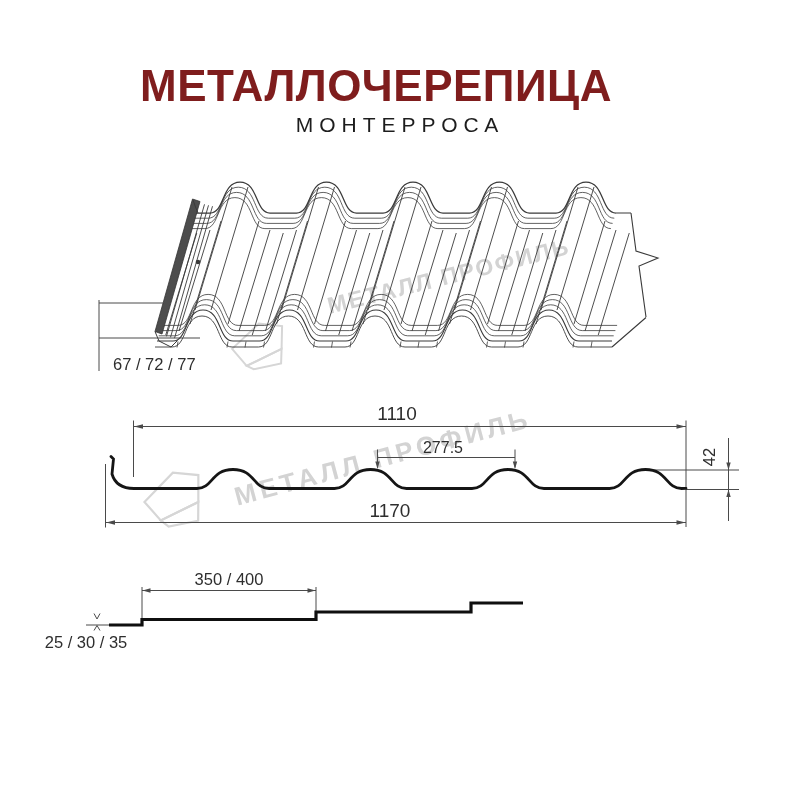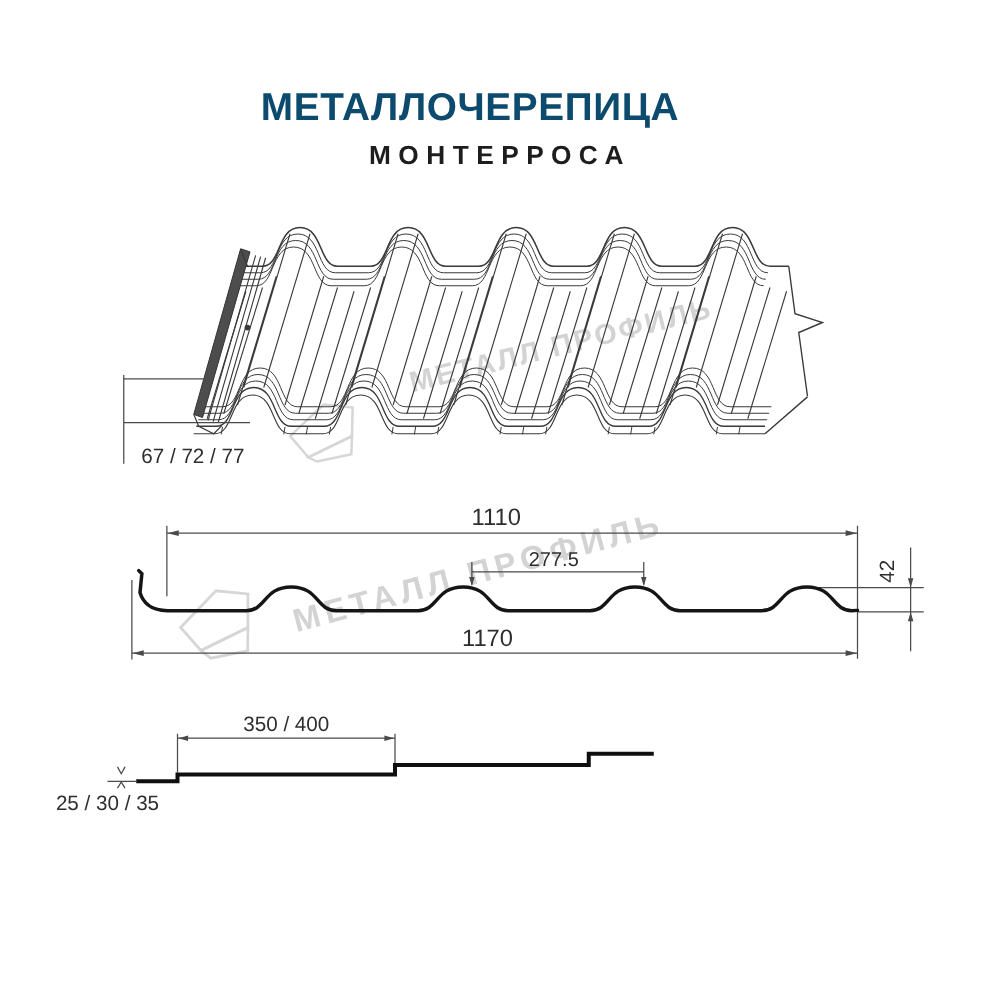--- a/index.html
+++ b/index.html
@@ -1,21 +1,21 @@
 <!DOCTYPE html>
 <html><head>
 <meta charset="utf-8">
 <style>
   html,body{margin:0;padding:0;background:#fff;}
   .page{position:relative;width:800px;height:800px;background:#ffffff;overflow:hidden;
         font-family:"Liberation Sans", sans-serif;}
   .title{position:absolute;left:0;top:64px;width:752px;text-align:center;
-         font-size:31px;font-weight:800;letter-spacing:.5px;color:#0c4a6e;line-height:44px;}
+         font-size:44px;font-weight:800;letter-spacing:.5px;color:#7f1d1d;line-height:44px;}
   .subtitle{position:absolute;left:0;top:112px;width:800px;text-align:center;
-         font-size:21px;font-weight:700;letter-spacing:6px;color:#1d1d1d;line-height:26px;}
+         font-size:21px;font-weight:400;letter-spacing:6px;color:#1d1d1d;line-height:26px;}
   .wm{position:absolute;color:#d3d3d3;font-weight:700;white-space:nowrap;
       transform-origin:0 50%;z-index:1;}
   .wm1{left:328px;top:293px;font-size:23px;letter-spacing:2px;transform:rotate(-14deg);}
   .wm2{left:235px;top:482px;font-size:26px;letter-spacing:4px;transform:rotate(-15deg);}
   .wmlogo{position:absolute;z-index:1;}
   svg.draw{position:absolute;z-index:2;}
   svg.draw text{font-family:"Liberation Sans", sans-serif;fill:#2e2e2e;}
   .thin{stroke:#4a4a4a;stroke-width:1;fill:none;}
   .arr{fill:#4a4a4a;stroke:none;}
 </style>

